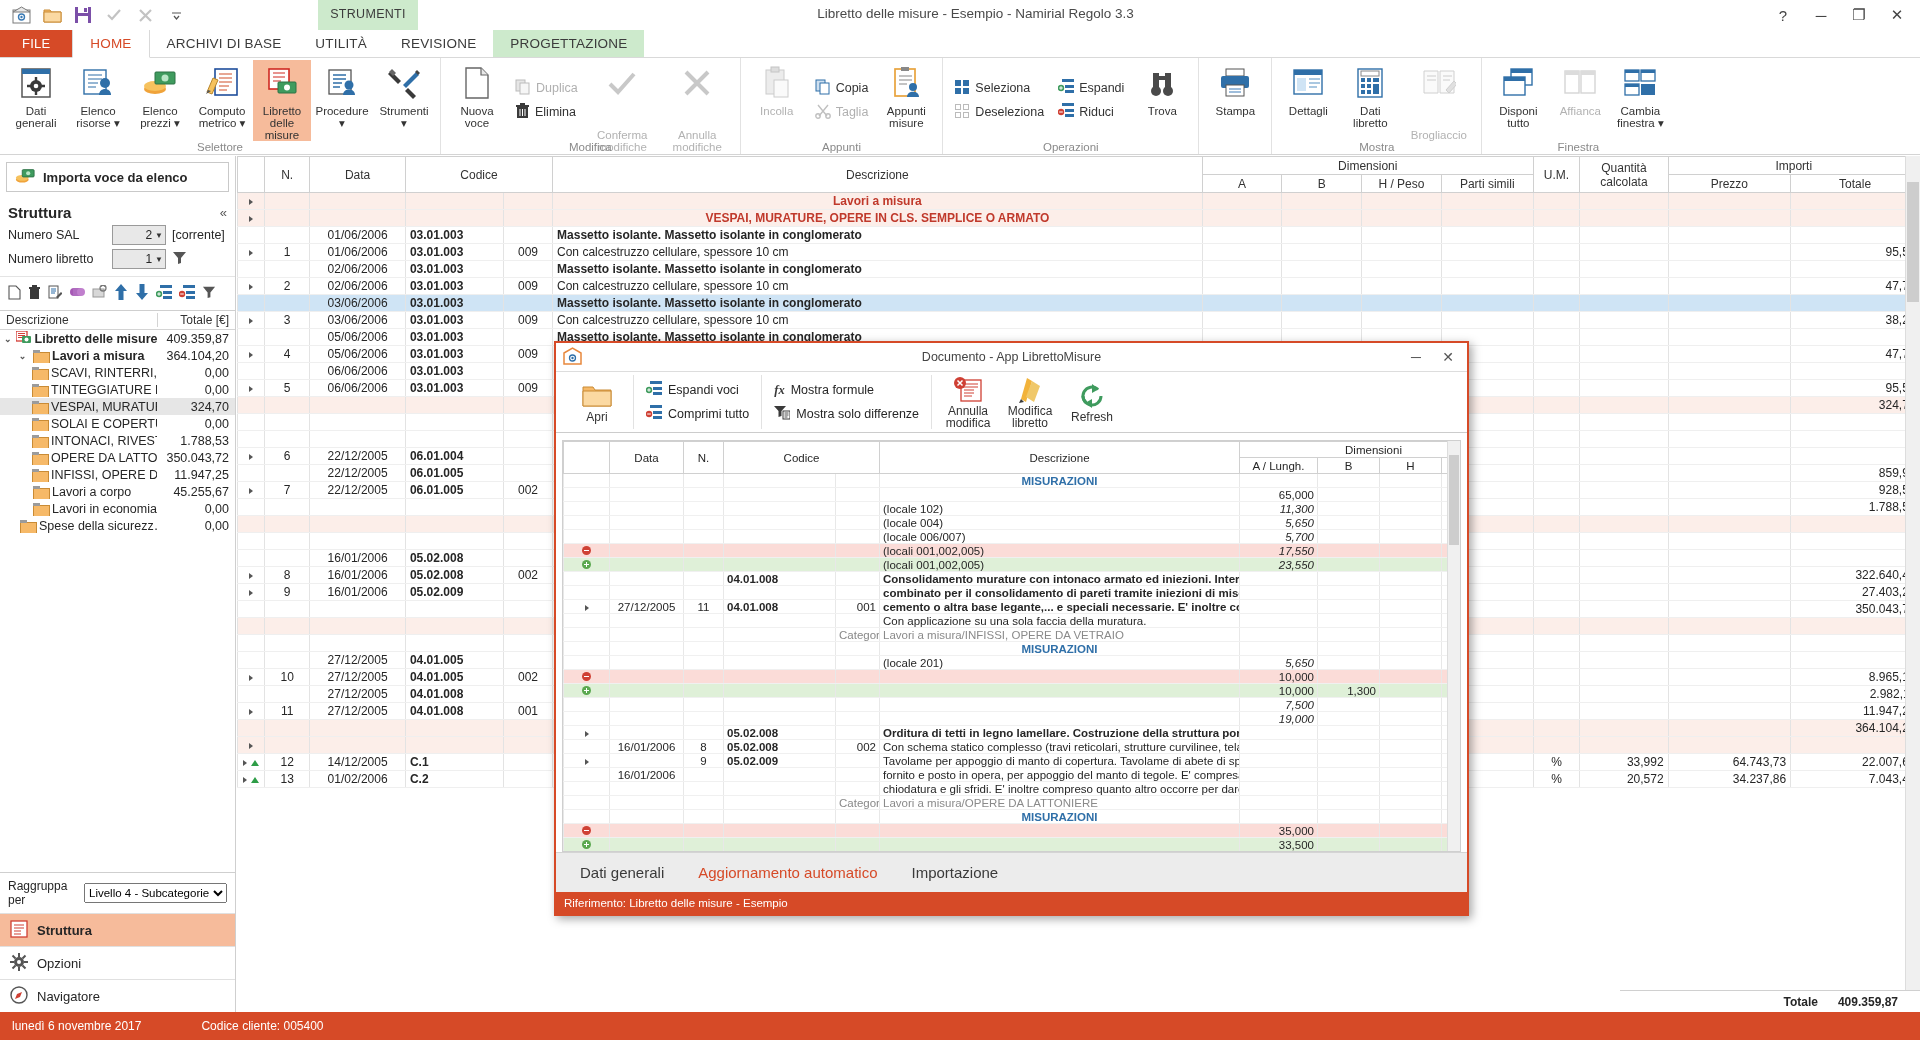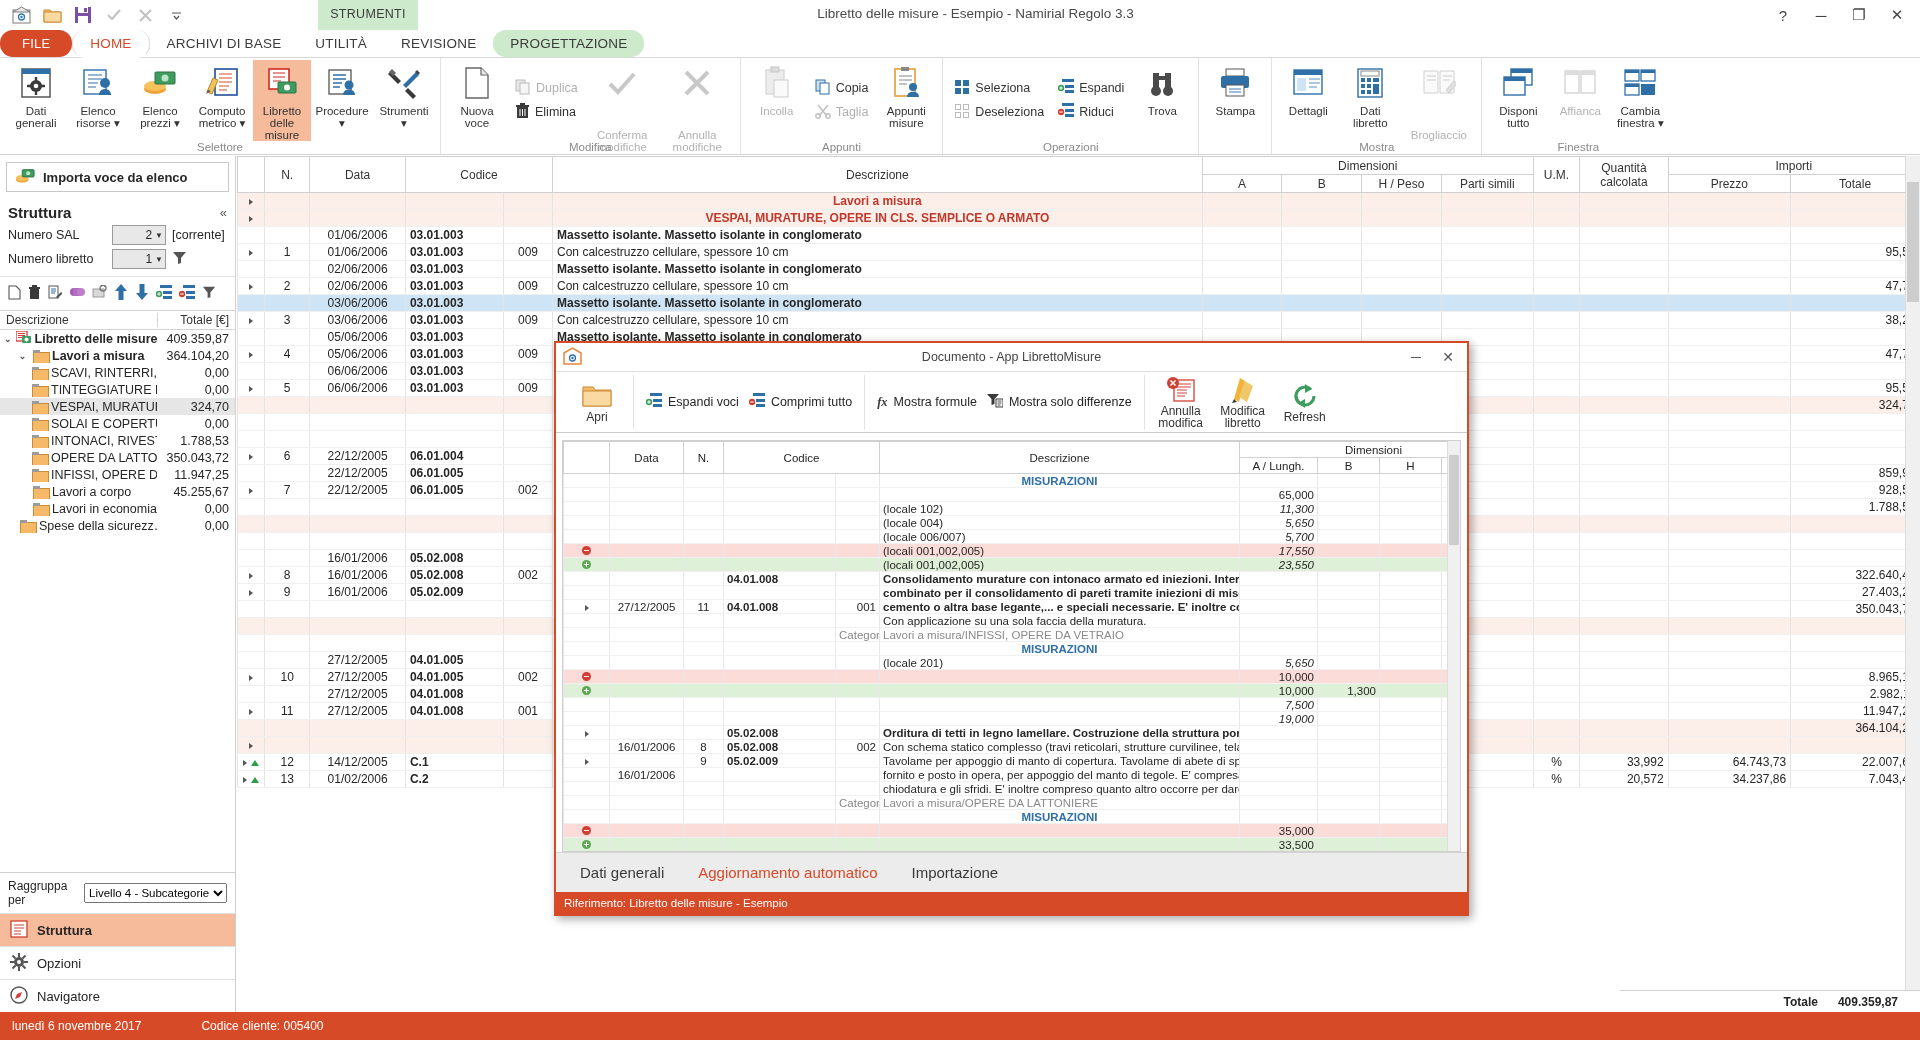--- a/index.html
+++ b/index.html
@@ -15,21 +15,21 @@
   .win-title { position:absolute; left:0; right:0; top:6px; text-align:center; font-size:13.5px; color:#4a4a4a;padding-left:31px; }
   .win-btns { position:absolute; right:4px; top:0; display:flex; height:30px; align-items:center; }
   .win-btns div { width:38px; height:30px; display:flex; align-items:center; justify-content:center;
      font-size:15px; color:#444; }
   .ctx-tab { position:absolute; left:318px; top:0px; width:100px; height:31px; background:#cdeacc;
      text-align:center; font-size:12.5px; color:#3c3c3c; padding-top:7px; letter-spacing:.3px;}
 
   
   .tabstrip { height:28px; background:#fff; display:flex; align-items:stretch; position:relative;
      border-bottom:1px solid #d9d9d9; }
-  .tab { padding:0 17px; display:flex; align-items:center; font-size:13.5px; color:#3b3b3b; letter-spacing:.2px;border-radius:13px;}
+  .tab { padding:0 17px; display:flex; align-items:center; font-size:13.5px; color:#3b3b3b; letter-spacing:.2px;}
   .tab.file { background:#d64a27; color:#fff; padding:0 22px; font-size:13px; }
   .tab.active { color:#d64a27; background:#fff; border:1px solid #d9d9d9; border-bottom:1px solid #fff;
      margin-bottom:-1px; position:relative; z-index:3; border-top:none;}
   .tab.ctx { background:#cdeacc; color:#3c3c3c; }
 
   
   .ribbon { height:97px; background:#fff; border-bottom:1px solid #d4d4d4; display:flex; position:relative;}
   .rgroup { position:relative; display:flex; flex-direction:column; height:96px; padding:2px 5px 0 5px;
      border-right:1px solid #e2e2e2;}
   .rgroup .gname { position:absolute; bottom:1px; left:0; right:0; text-align:center; font-size:11.5px; color:#8a8a8a;}
@@ -105,21 +105,21 @@
   .m-title .home { margin-left:7px; z-index:2;}
   .m-title .mbtns { position:absolute; right:4px; display:flex; gap:2px; z-index:2;}
   .m-title .mbtns div { width:30px; height:24px; display:flex; align-items:center; justify-content:center;
      font-size:14px; color:#555;}
   .m-ribbon { height:62px; border-top:1px solid #ddd; border-bottom:1px solid #ccc; display:flex;
      align-items:stretch; padding:3px 5px; }
   .mgrp { display:flex; align-items:center; border-right:1px solid #e2e2e2; padding:0 8px; }
   .mbig { width:56px; display:flex; flex-direction:column; align-items:center; font-size:12px; color:#333;
      text-align:center; line-height:12px;}
   .mbig .ico { height:30px; display:flex; align-items:center; justify-content:center; }
-  .mcol { display:flex; flex-direction:row; justify-content:center; gap:2px;}
+  .mcol { display:flex; flex-direction:column; justify-content:center; gap:2px;}
   .mitem { display:flex; align-items:center; gap:6px; font-size:12.5px; height:22px; padding:0 4px;}
   .m-grid { position:absolute; left:6px; top:97px; right:6px; bottom:62px; overflow:hidden;
      border:1px solid #cfcfcf;}
   table.mg { width:100%; border-collapse:collapse; table-layout:fixed; font-size:11.5px;}
   table.mg th { border:1px solid #d0d0d0; font-weight:normal; height:16px; background:#fff; font-size:11.5px;}
   table.mg td { border-left:1px solid #e8e8e8; border-bottom:1px solid #f0f0f0; height:14px;
      padding:0 3px; overflow:hidden; white-space:nowrap; }
   .mg .r-pink td { background:#fbdcd8; }
   .mg .r-green td { background:#dff0d8; }
   .m-tabs { position:absolute; left:0; right:0; bottom:22px; height:40px; background:#ececec;

